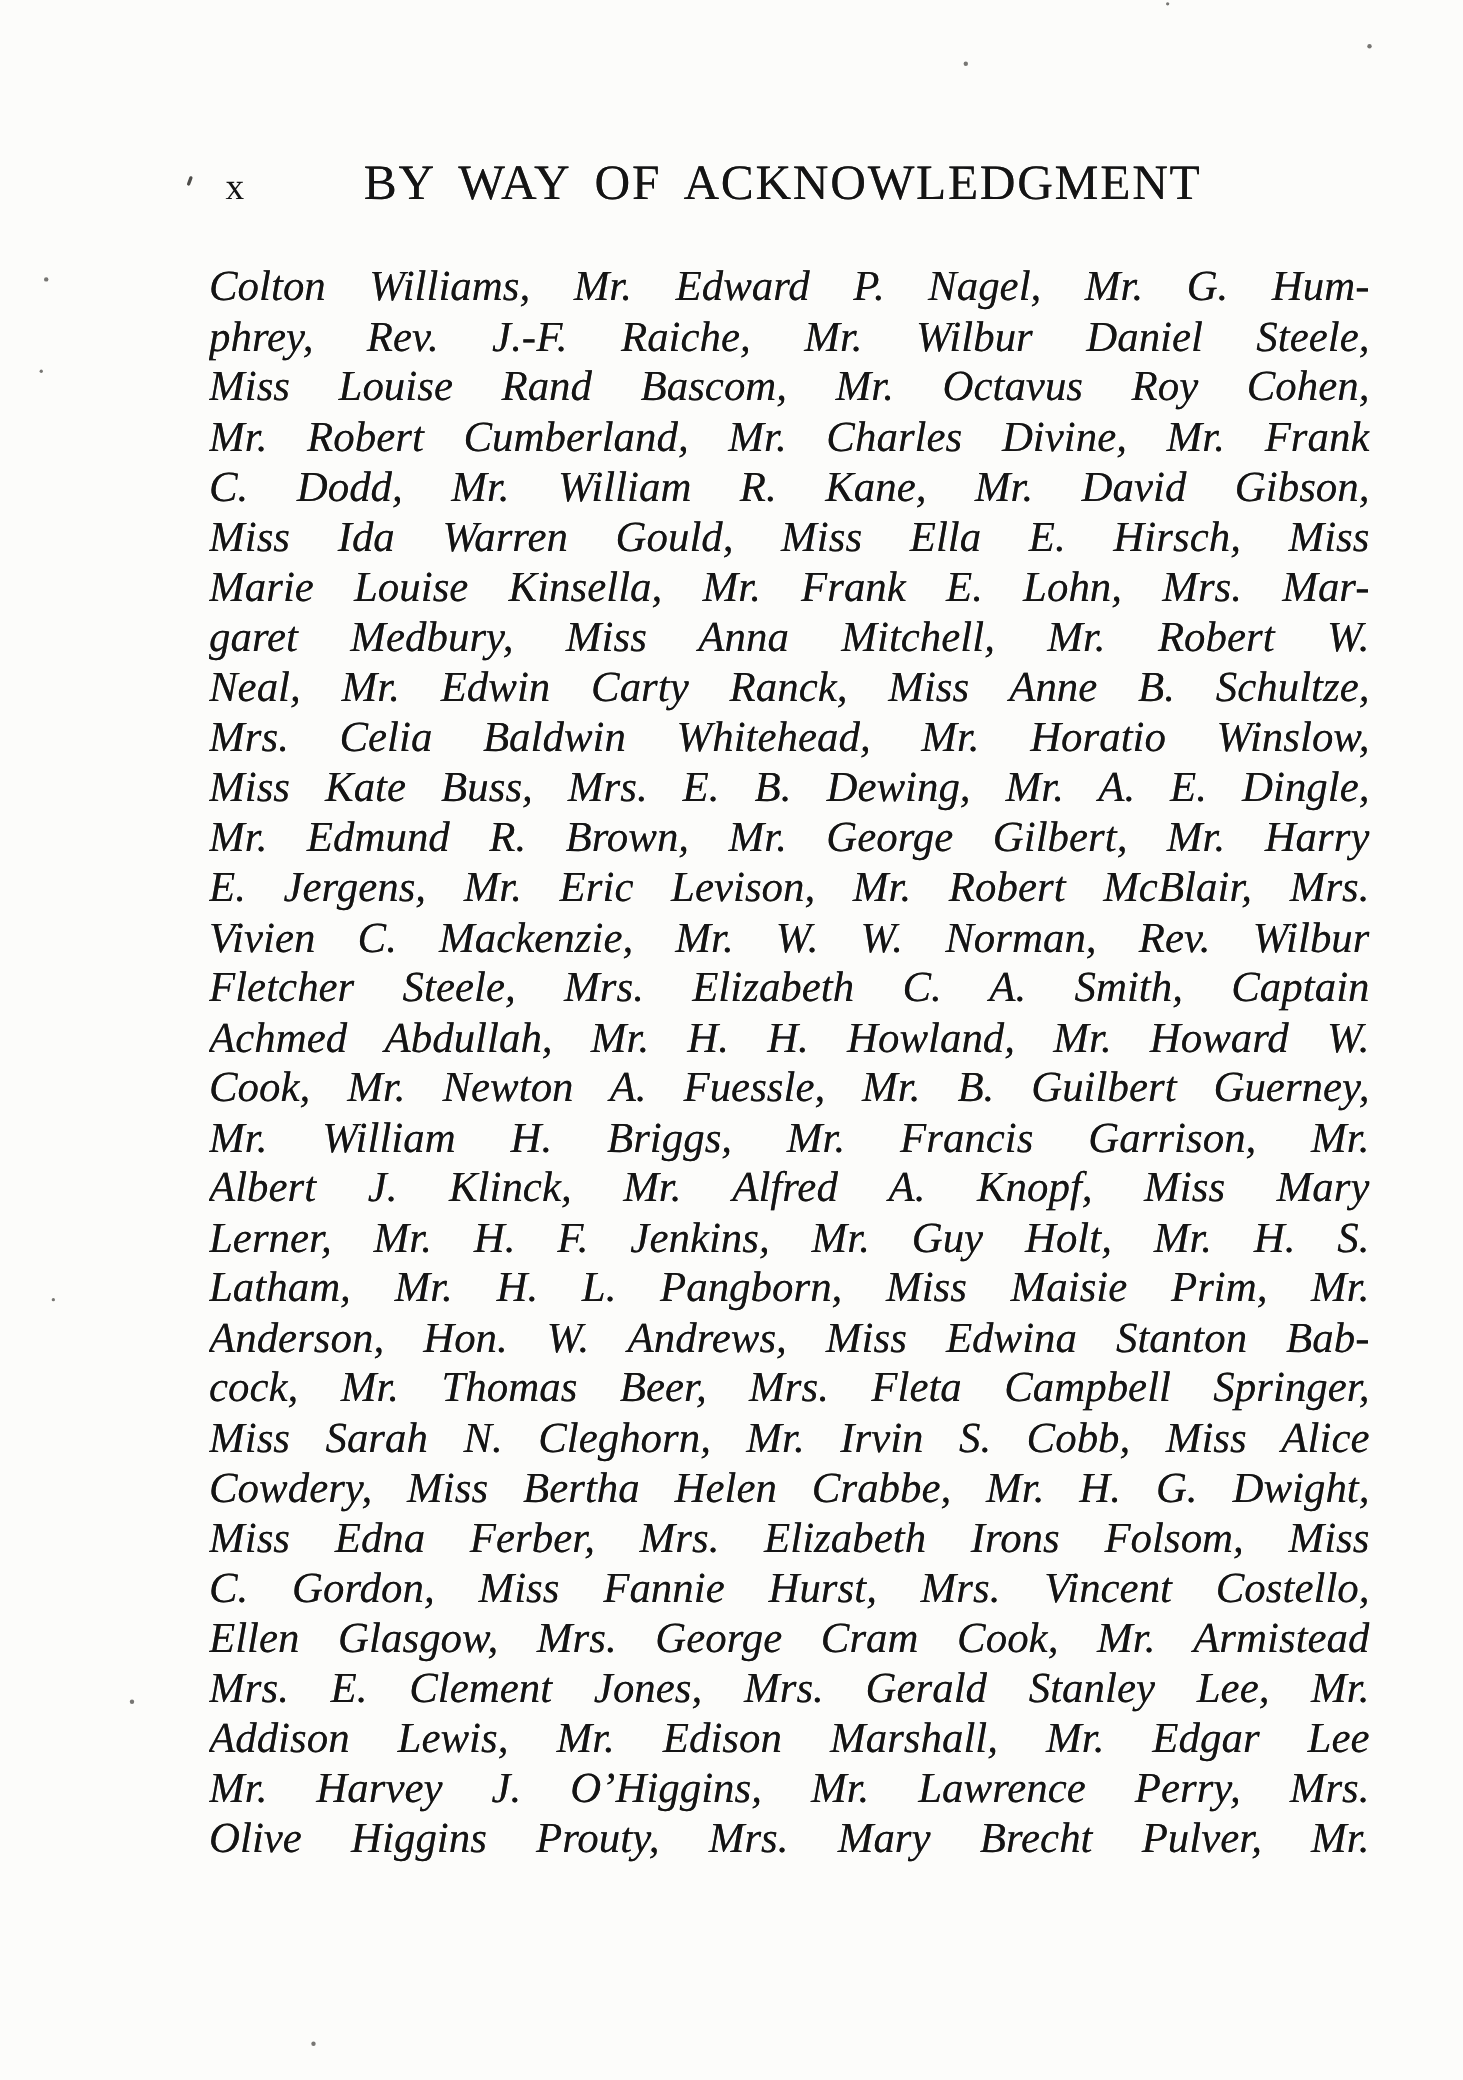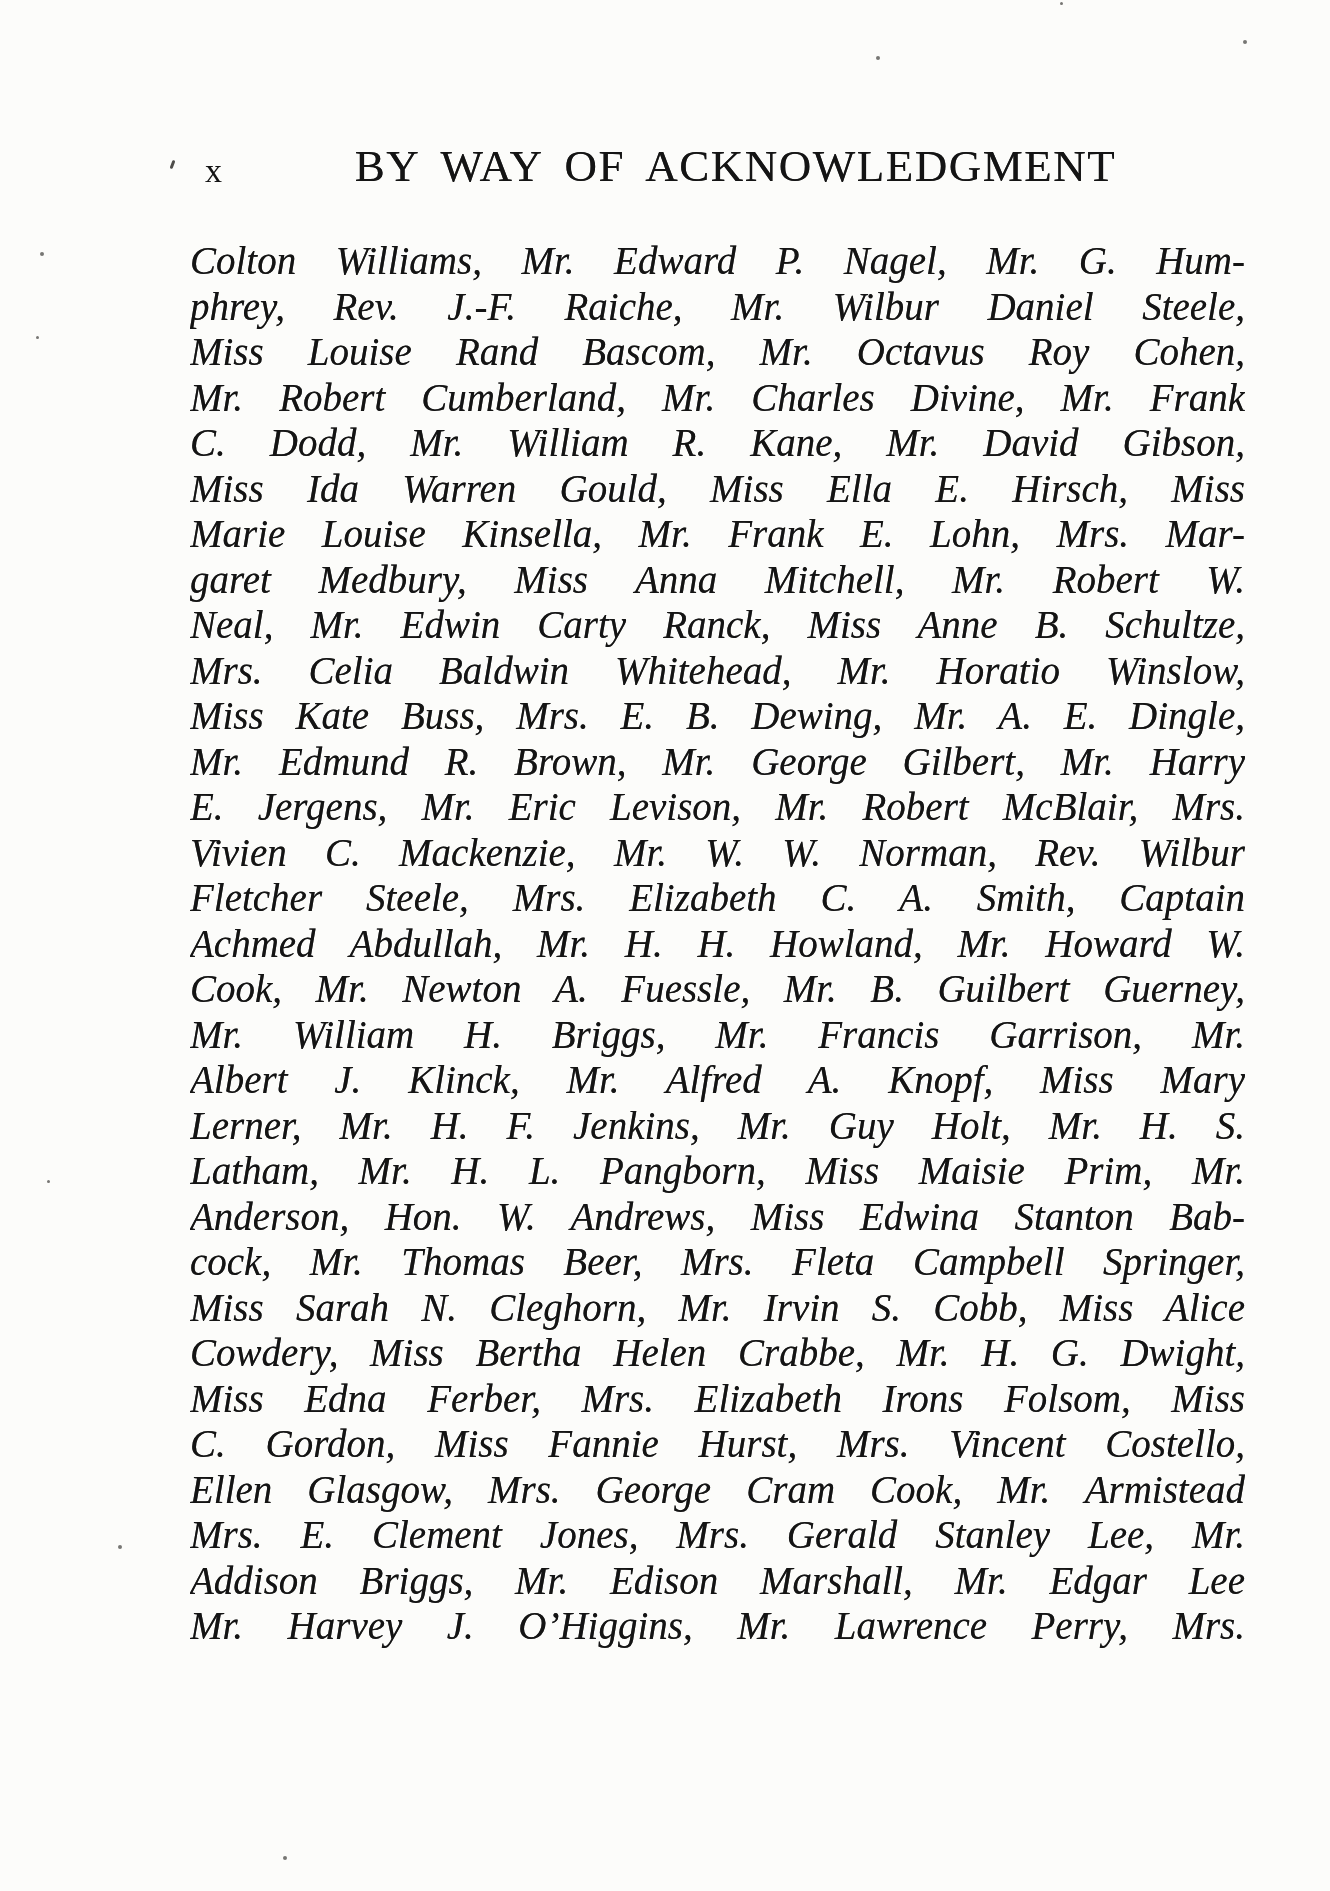--- a/index.html
+++ b/index.html
@@ -19,21 +19,21 @@
   .page-number {
     position: absolute;
     left: 205px;
     top: 154px;
     font-size: 34px;
     line-height: 1;
     letter-spacing: 1px;
   }
   .page-title {
     position: absolute;
-    left: 208px;
+    left: 184px;
     top: 144px;
     width: 1055px;
     font-size: 45px;
     line-height: 1;
     letter-spacing: 1.5px;
     word-spacing: 10px;
     text-align: center;
     white-space: nowrap;
     text-shadow: 0 0 0.5px rgba(10,10,10,0.75);
   }
@@ -97,22 +97,23 @@
       <div class="line">Lerner, Mr. H. F. Jenkins, Mr. Guy Holt, Mr. H. S.</div>
       <div class="line">Latham, Mr. H. L. Pangborn, Miss Maisie Prim, Mr.</div>
       <div class="line">Anderson, Hon. W. Andrews, Miss Edwina Stanton Bab-</div>
       <div class="line">cock, Mr. Thomas Beer, Mrs. Fleta Campbell Springer,</div>
       <div class="line">Miss Sarah N. Cleghorn, Mr. Irvin S. Cobb, Miss Alice</div>
       <div class="line">Cowdery, Miss Bertha Helen Crabbe, Mr. H. G. Dwight,</div>
       <div class="line">Miss Edna Ferber, Mrs. Elizabeth Irons Folsom, Miss</div>
       <div class="line">C. Gordon, Miss Fannie Hurst, Mrs. Vincent Costello,</div>
       <div class="line">Ellen Glasgow, Mrs. George Cram Cook, Mr. Armistead</div>
       <div class="line">Mrs. E. Clement Jones, Mrs. Gerald Stanley Lee, Mr.</div>
-      <div class="line">Addison Briggs, Mr. Edison Marshall, Mr. Edgar Lee</div>
+      <div class="line">Addison Lewis, Mr. Edison Marshall, Mr. Edgar Lee</div>
       <div class="line">Mr. Harvey J. O’Higgins, Mr. Lawrence Perry, Mrs.</div>
+      <div class="line">Olive Higgins Prouty, Mrs. Mary Brecht Pulver, Mr.</div>
     </div>
 
   <div class="speck tick" style="left:171px;top:160px;width:3px;height:9px;"></div>
   <div class="speck" style="left:876px;top:56px;width:4px;height:4px;"></div>
   <div class="speck" style="left:1243px;top:40px;width:4px;height:4px;"></div>
   <div class="speck" style="left:40px;top:252px;width:4px;height:4px;"></div>
   <div class="speck" style="left:36px;top:336px;width:3px;height:3px;"></div>
   <div class="speck" style="left:47px;top:1180px;width:3px;height:3px;"></div>
   <div class="speck" style="left:118px;top:1545px;width:4px;height:4px;"></div>
   <div class="speck" style="left:283px;top:1856px;width:4px;height:4px;"></div>

